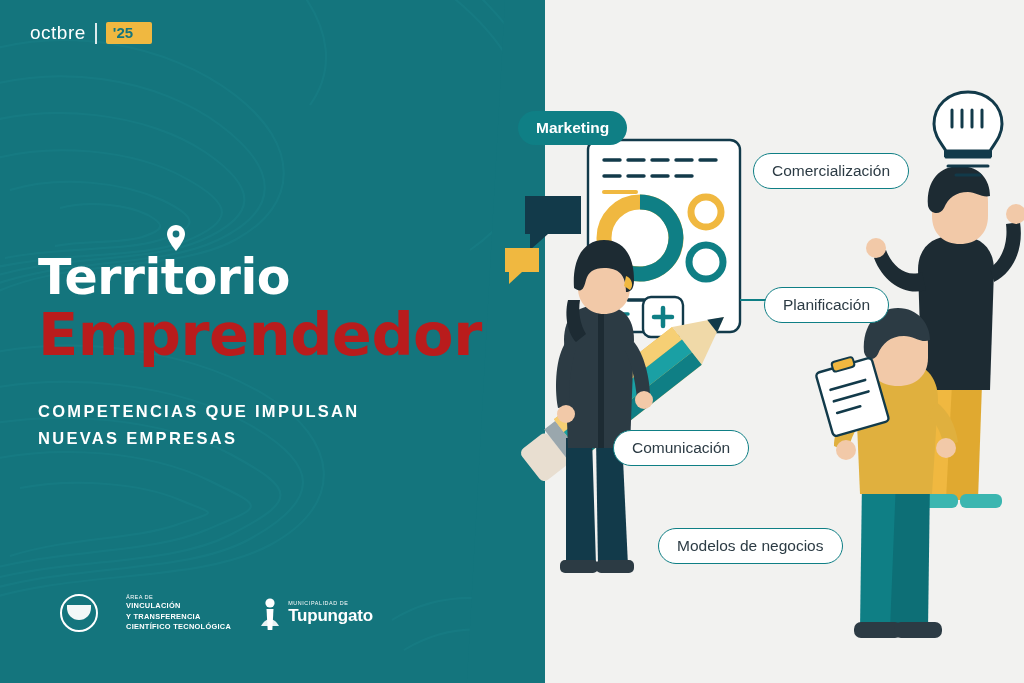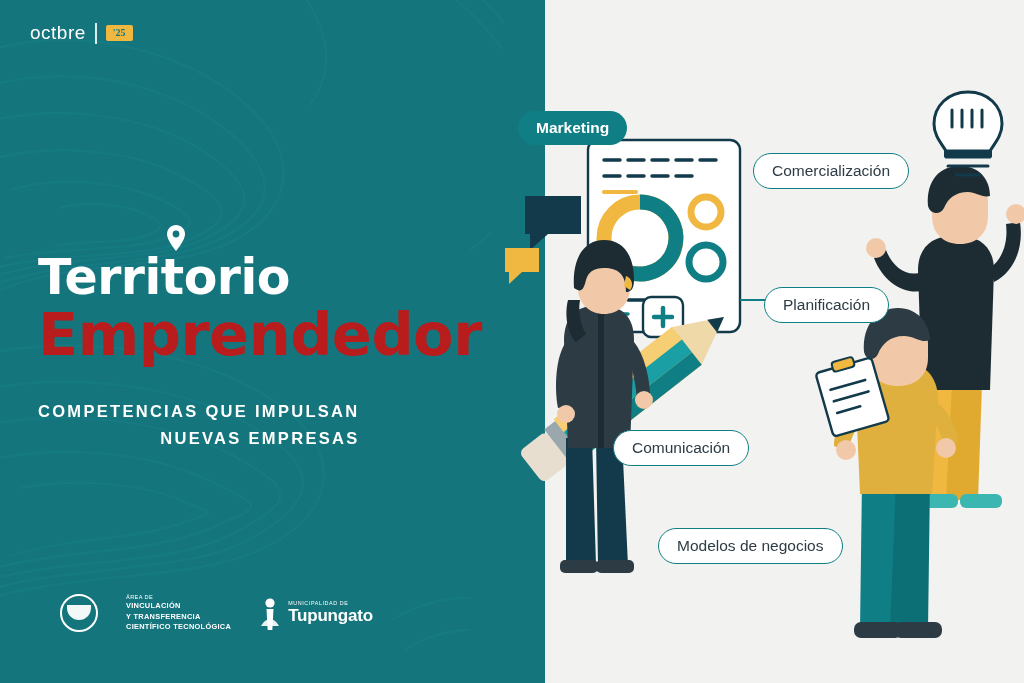--- a/index.html
+++ b/index.html
@@ -35,22 +35,22 @@
     position:absolute;left:30px;top:22px;display:flex;align-items:center;gap:9px;
     z-index:6;
   }
   .date-badge .month{
     color:#ffffff;font-size:19px;letter-spacing:.5px;font-weight:400;
   }
   .date-badge .sep{
     width:2px;height:21px;background:#ffffff;opacity:.85;display:block;
   }
   .date-badge .year{
-    background:#f0b840;color:#14757d;font-weight:bold;font-size:10px;
-    padding:2px 7px 3px 7px;border-radius:2px;letter-spacing:0px;font-family:Liberation Serif, serif;
+    background:#f0b840;color:#14757d;font-weight:bold;font-size:15px;
+    padding:2px 19px 3px 7px;border-radius:2px;letter-spacing:0px;
   }
   
   .headline{
     position:absolute;left:38px;top:253px;z-index:6;
   }
   .headline .l1{
     font-family:"DejaVu Sans", sans-serif;
     font-weight:bold;font-size:49px;color:#ffffff;line-height:1.0;
     letter-spacing:-.5px;position:relative;display:inline-block;
   }
@@ -59,21 +59,20 @@
     font-weight:bold;font-size:59px;color:#b91c1c;line-height:1.05;
     letter-spacing:-.5px;margin-top:2px;display:block;
   }
   .pin{
     position:absolute;left:129px;top:-28px;width:18px;height:26px;
   }
   .subhead{
     position:absolute;left:38px;top:398px;z-index:6;
     color:#ffffff;font-weight:bold;font-size:16.5px;letter-spacing:2.3px;
     line-height:1.65;
-    text-align:right;
   }
   
   .footer{
     position:absolute;left:60px;bottom:50px;z-index:6;
     display:flex;align-items:center;gap:28px;
   }
   .uncuyo{display:flex;align-items:center;gap:8px;}
   .uncuyo-mark{width:34px;height:34px;border:2px solid #fff;border-radius:50%;position:relative;}
   .uncuyo-mark:after{
     content:"";position:absolute;left:5px;top:9px;width:24px;height:15px;

